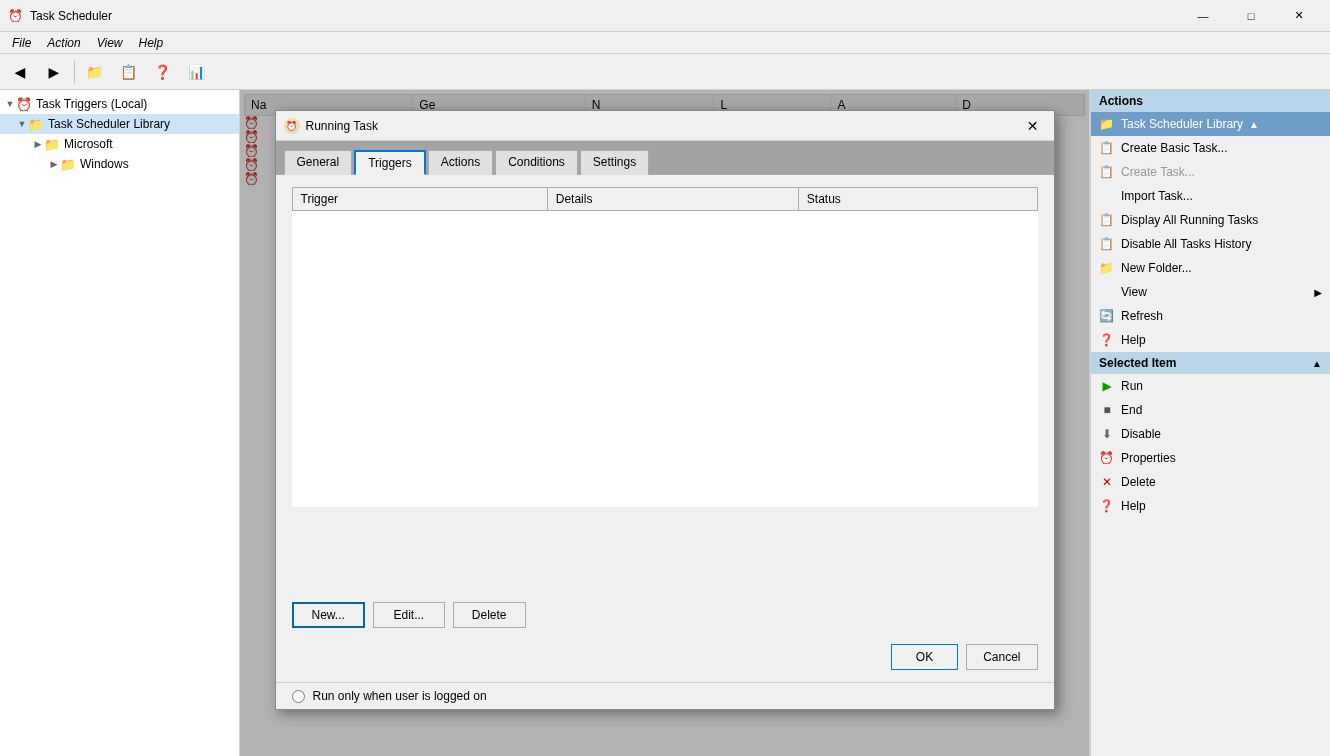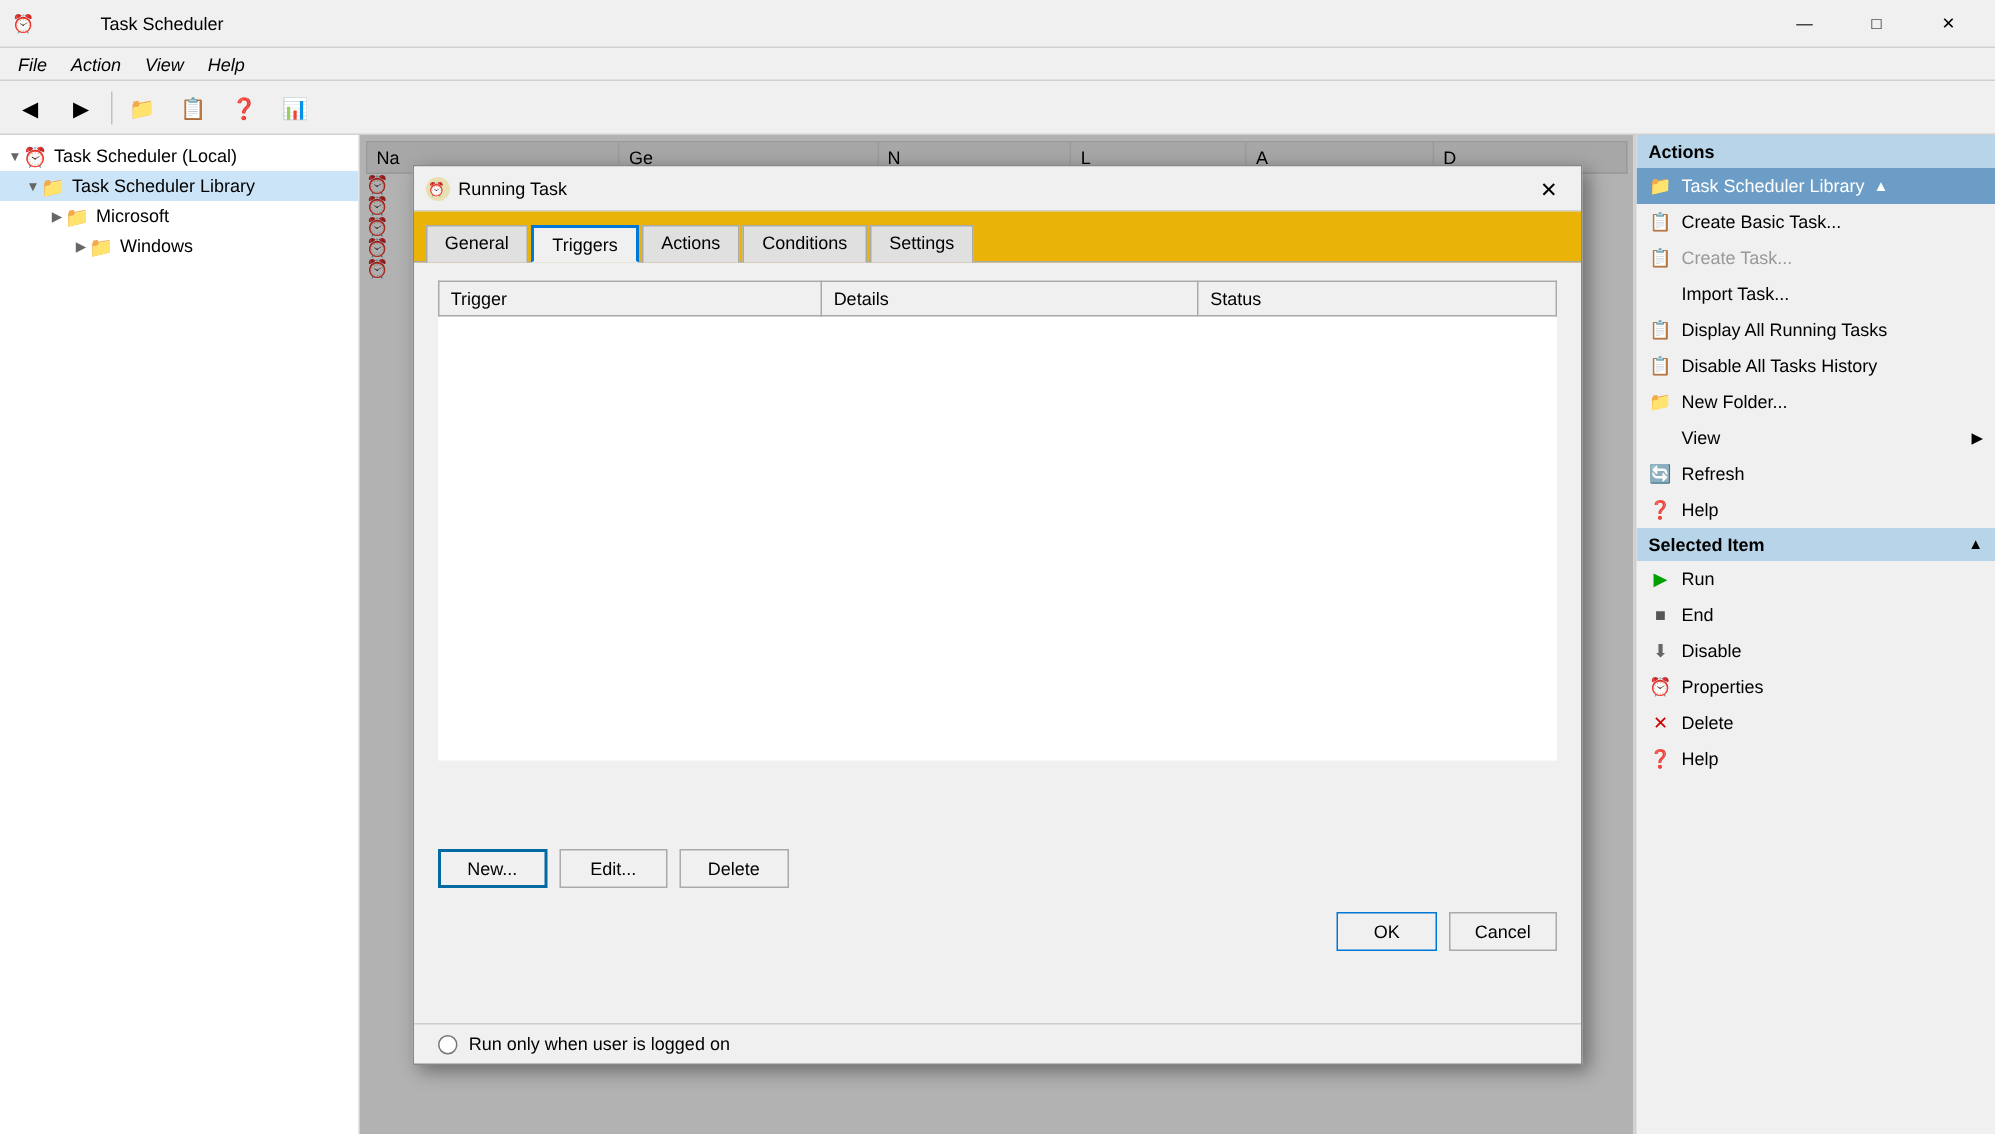--- a/index.html
+++ b/index.html
@@ -26,21 +26,20 @@
       width: 16px;
       height: 16px;
       margin-right: 6px;
       display: inline-flex;
       align-items: center;
       justify-content: center;
     }
     .title-bar-text {
       font-size: 12px;
       flex: 1;
-      margin-left: 37px;
     }
     .title-bar-controls {
       display: flex;
       gap: 2px;
     }
     .title-bar-btn {
       width: 46px;
       height: 30px;
       border: none;
       background: transparent;
@@ -240,21 +239,21 @@
       cursor: pointer;
       font-size: 14px;
       display: flex;
       align-items: center;
       justify-content: center;
     }
 
     
     .tabs {
       display: flex;
-      background: #eab308;
+      background: #a3a3a3;
       padding: 8px 8px 0;
       border-bottom: 1px solid #aaa;
       gap: 2px;
     }
     .tab {
       padding: 4px 12px;
       border: 1px solid #aaa;
       background: #e0e0e0;
       cursor: pointer;
       font-size: 12px;
@@ -344,21 +343,20 @@
     }
 
     
     .dialog-footer {
       border-top: 1px solid #ccc;
       padding: 6px 16px;
       display: flex;
       align-items: center;
       gap: 8px;
       font-size: 12px;
-      margin-top: 36px;
     }
     .radio-input { cursor: pointer; }
 
     
     .collapse-arrow { font-size: 10px; }
 
     
     .center-content {
       padding: 4px;
       font-size: 12px;
@@ -405,21 +403,21 @@
   <button class="toolbar-btn" title="Help">❓</button>
   <button class="toolbar-btn" title="Properties">📊</button>
 </div>
 
 <div class="main-layout">
 
   <div class="left-panel">
     <div class="tree-item">
       <span class="tree-chevron">▼</span>
       <span class="tree-icon">⏰</span>
-      <span class="tree-label">Task Scheduler (Local)</span>
+      <span class="tree-label">Task Triggers (Local)</span>
     </div>
     <div class="tree-item indent-1 selected">
       <span class="tree-chevron">▼</span>
       <span class="tree-icon">📁</span>
       <span class="tree-label">Task Scheduler Library</span>
     </div>
     <div class="tree-item indent-2">
       <span class="tree-chevron">▶</span>
       <span class="tree-icon">📁</span>
       <span class="tree-label">Microsoft</span>

